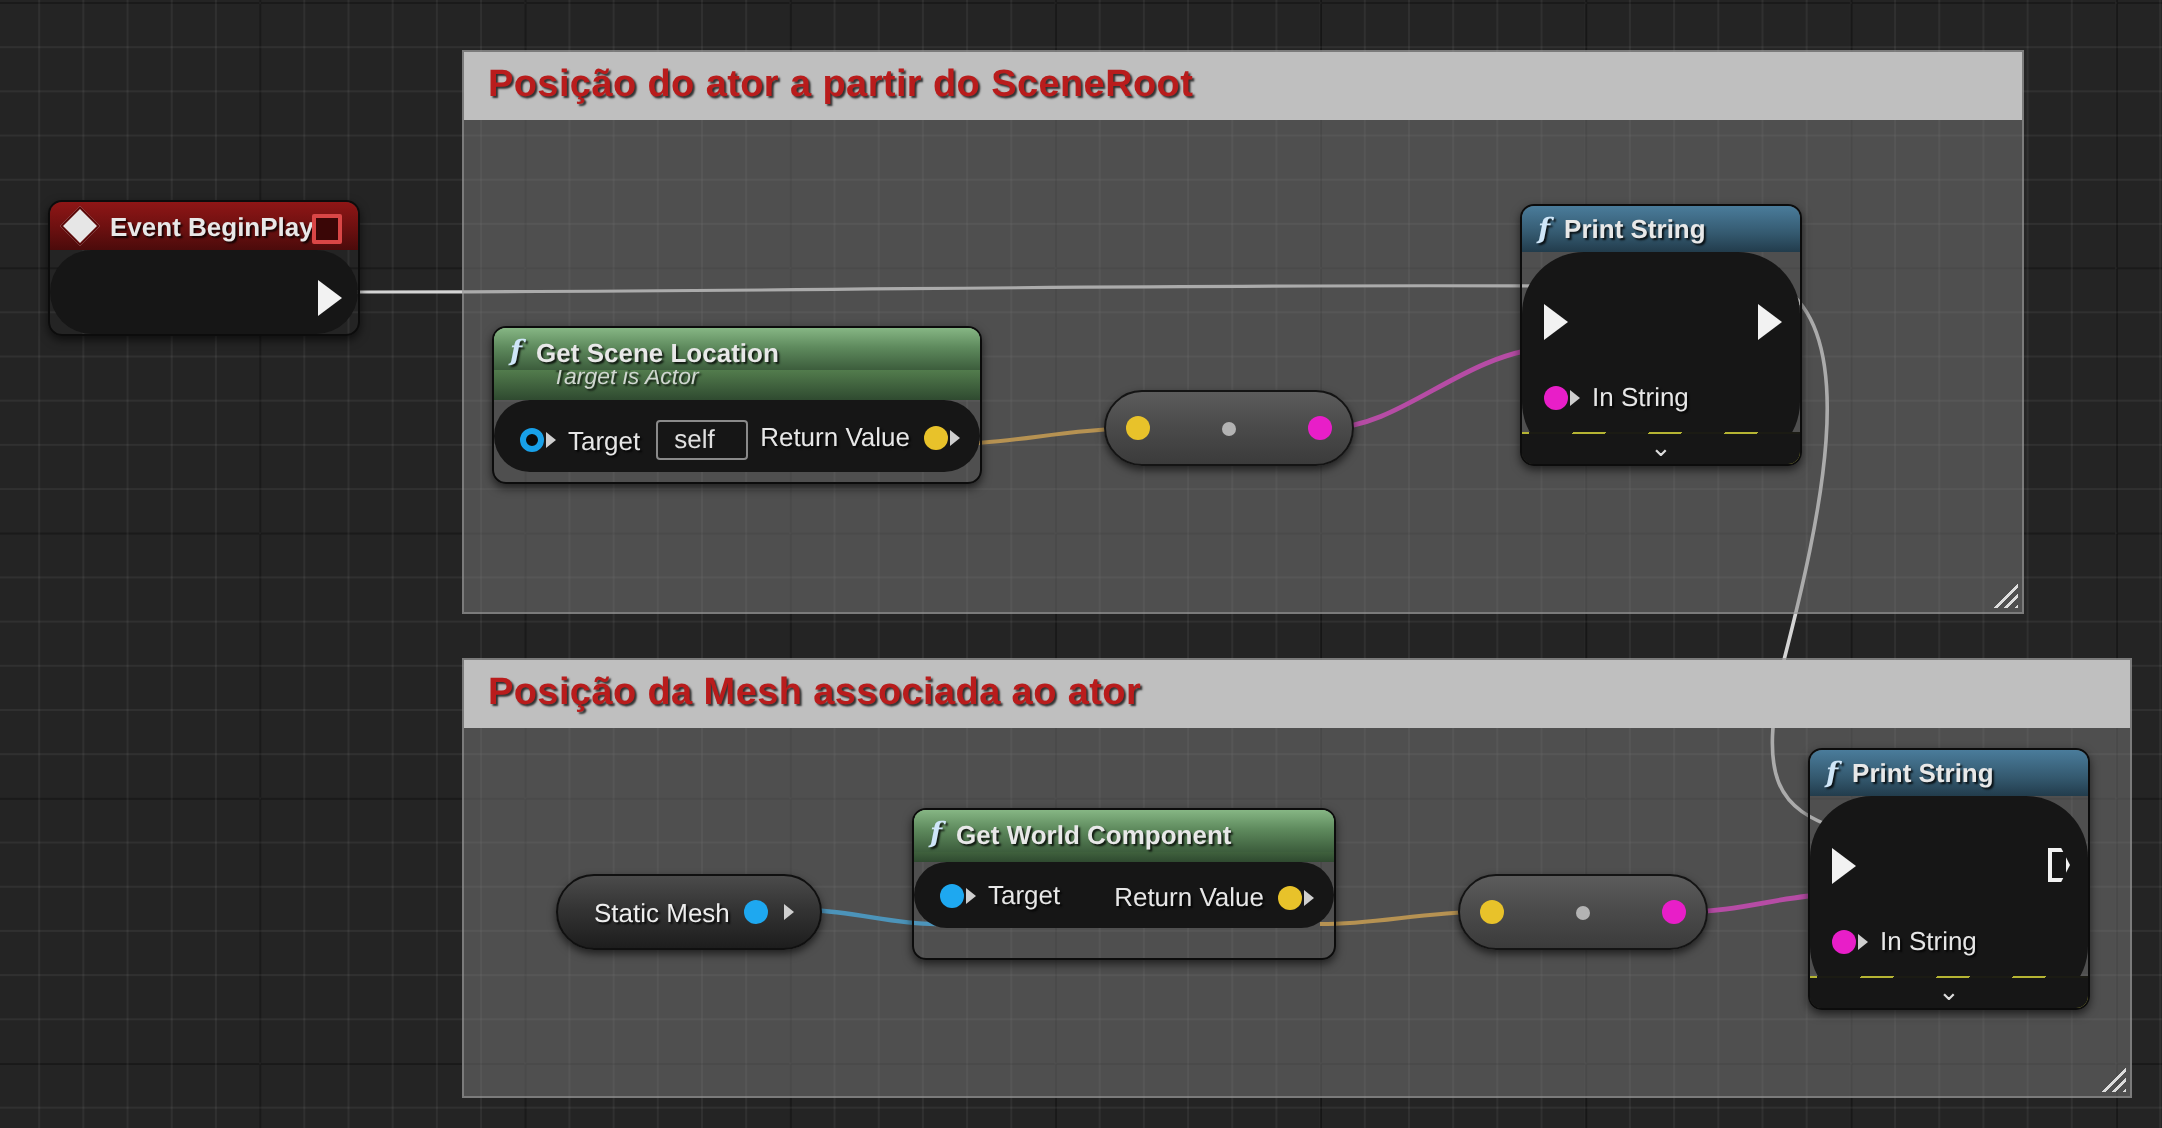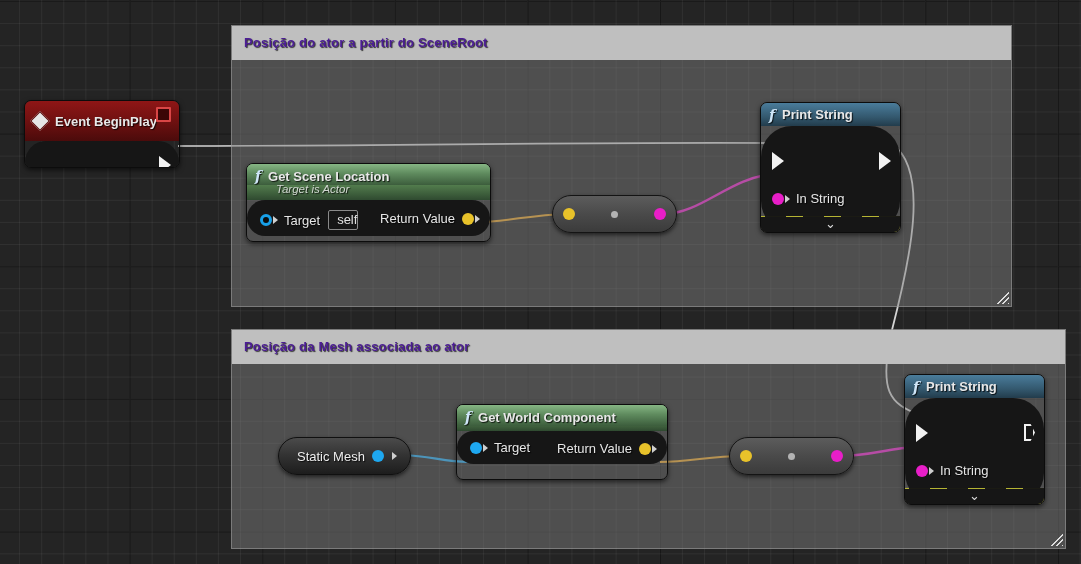--- a/index.html
+++ b/index.html
@@ -26,22 +26,22 @@
   
   .comment {
     position: absolute;
     background: rgba(128,128,128,0.48);
     border: 1px solid rgba(160,160,160,0.55);
     box-sizing: border-box;
   }
   .comment-title {
     height: 34px;
     background: #bfbfbf;
-    color: #4c1d95;
-    font-size: 13px;
+    color: #b91c1c;
+    font-size: 19px;
     font-weight: bold;
     line-height: 34px;
     padding-left: 12px;
     text-shadow: 1px 1px 1px rgba(0,0,0,0.75);
     letter-spacing: 0.2px;
     box-sizing: border-box;
     overflow: hidden;
     white-space: nowrap;
   }
   .resize-handle {
@@ -63,21 +63,21 @@
     border-radius: 7px;
     box-sizing: border-box;
     box-shadow: 0 2px 5px rgba(0,0,0,0.6);
     overflow: hidden;
     border: 1px solid #0c0c0c;
   }
   .node-header {
     position: relative;
     display: flex;
     align-items: center;
-    height: 40px;
+    height: 24px;
     padding: 0 8px;
     font-size: 13px;
     color: #e8e8e8;
     font-weight: bold;
     text-shadow: 1px 1px 1px rgba(0,0,0,0.8);
   }
   .node-subtitle {
     font-size: 11.5px;
     font-style: italic;
     color: #cfd6cf;
@@ -176,21 +176,21 @@
     width: 11px; height: 17px;
     box-sizing: border-box;
     border: 2px solid #f2f2f2;
     clip-path: polygon(0 0, 60% 0, 100% 50%, 60% 100%, 0 100%);
   }
   .self-field {
     border: 1px solid #8a8a8a;
     background: #161616;
     color: #e0e0e0;
     font-size: 13px;
-    padding: 1px 0 2px 8px;
+    padding: 1px 16px 2px 8px;
     border-radius: 2px;
     text-shadow: none;
   }
 
   
   .dev-only {
     position: relative;
     background-color: #1b1b14;
     background-image: repeating-linear-gradient(
       -52deg,

